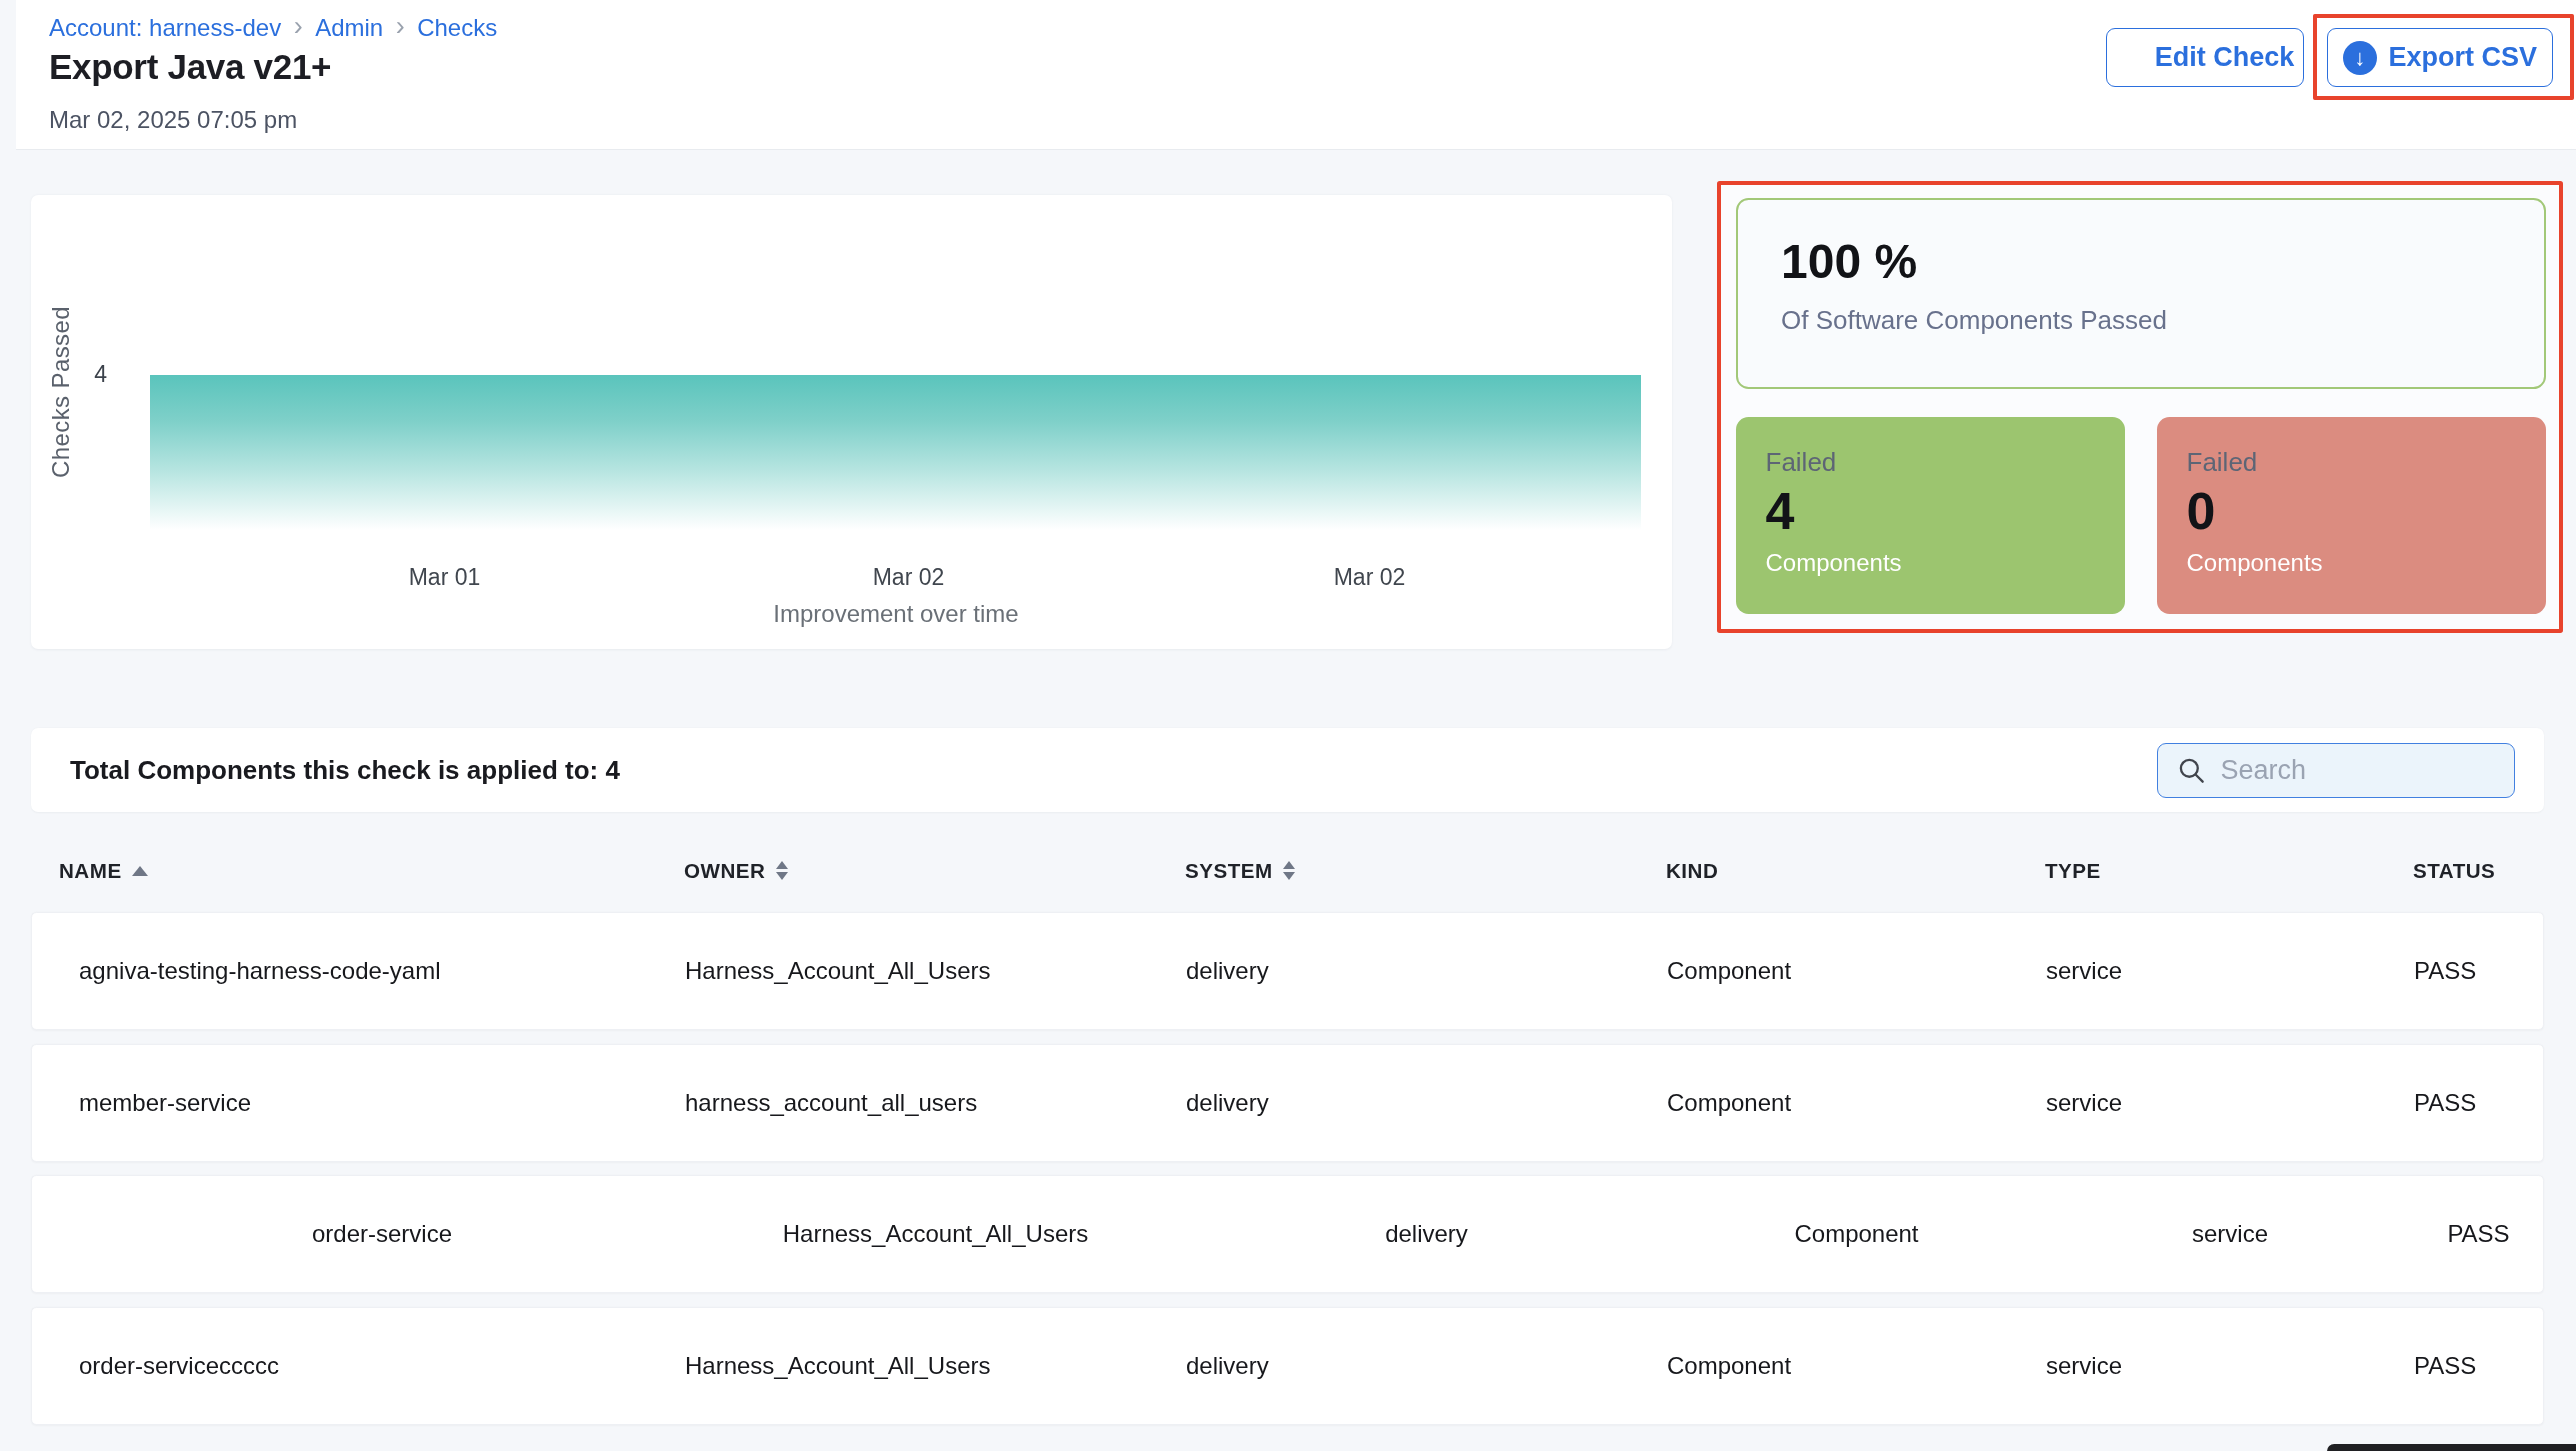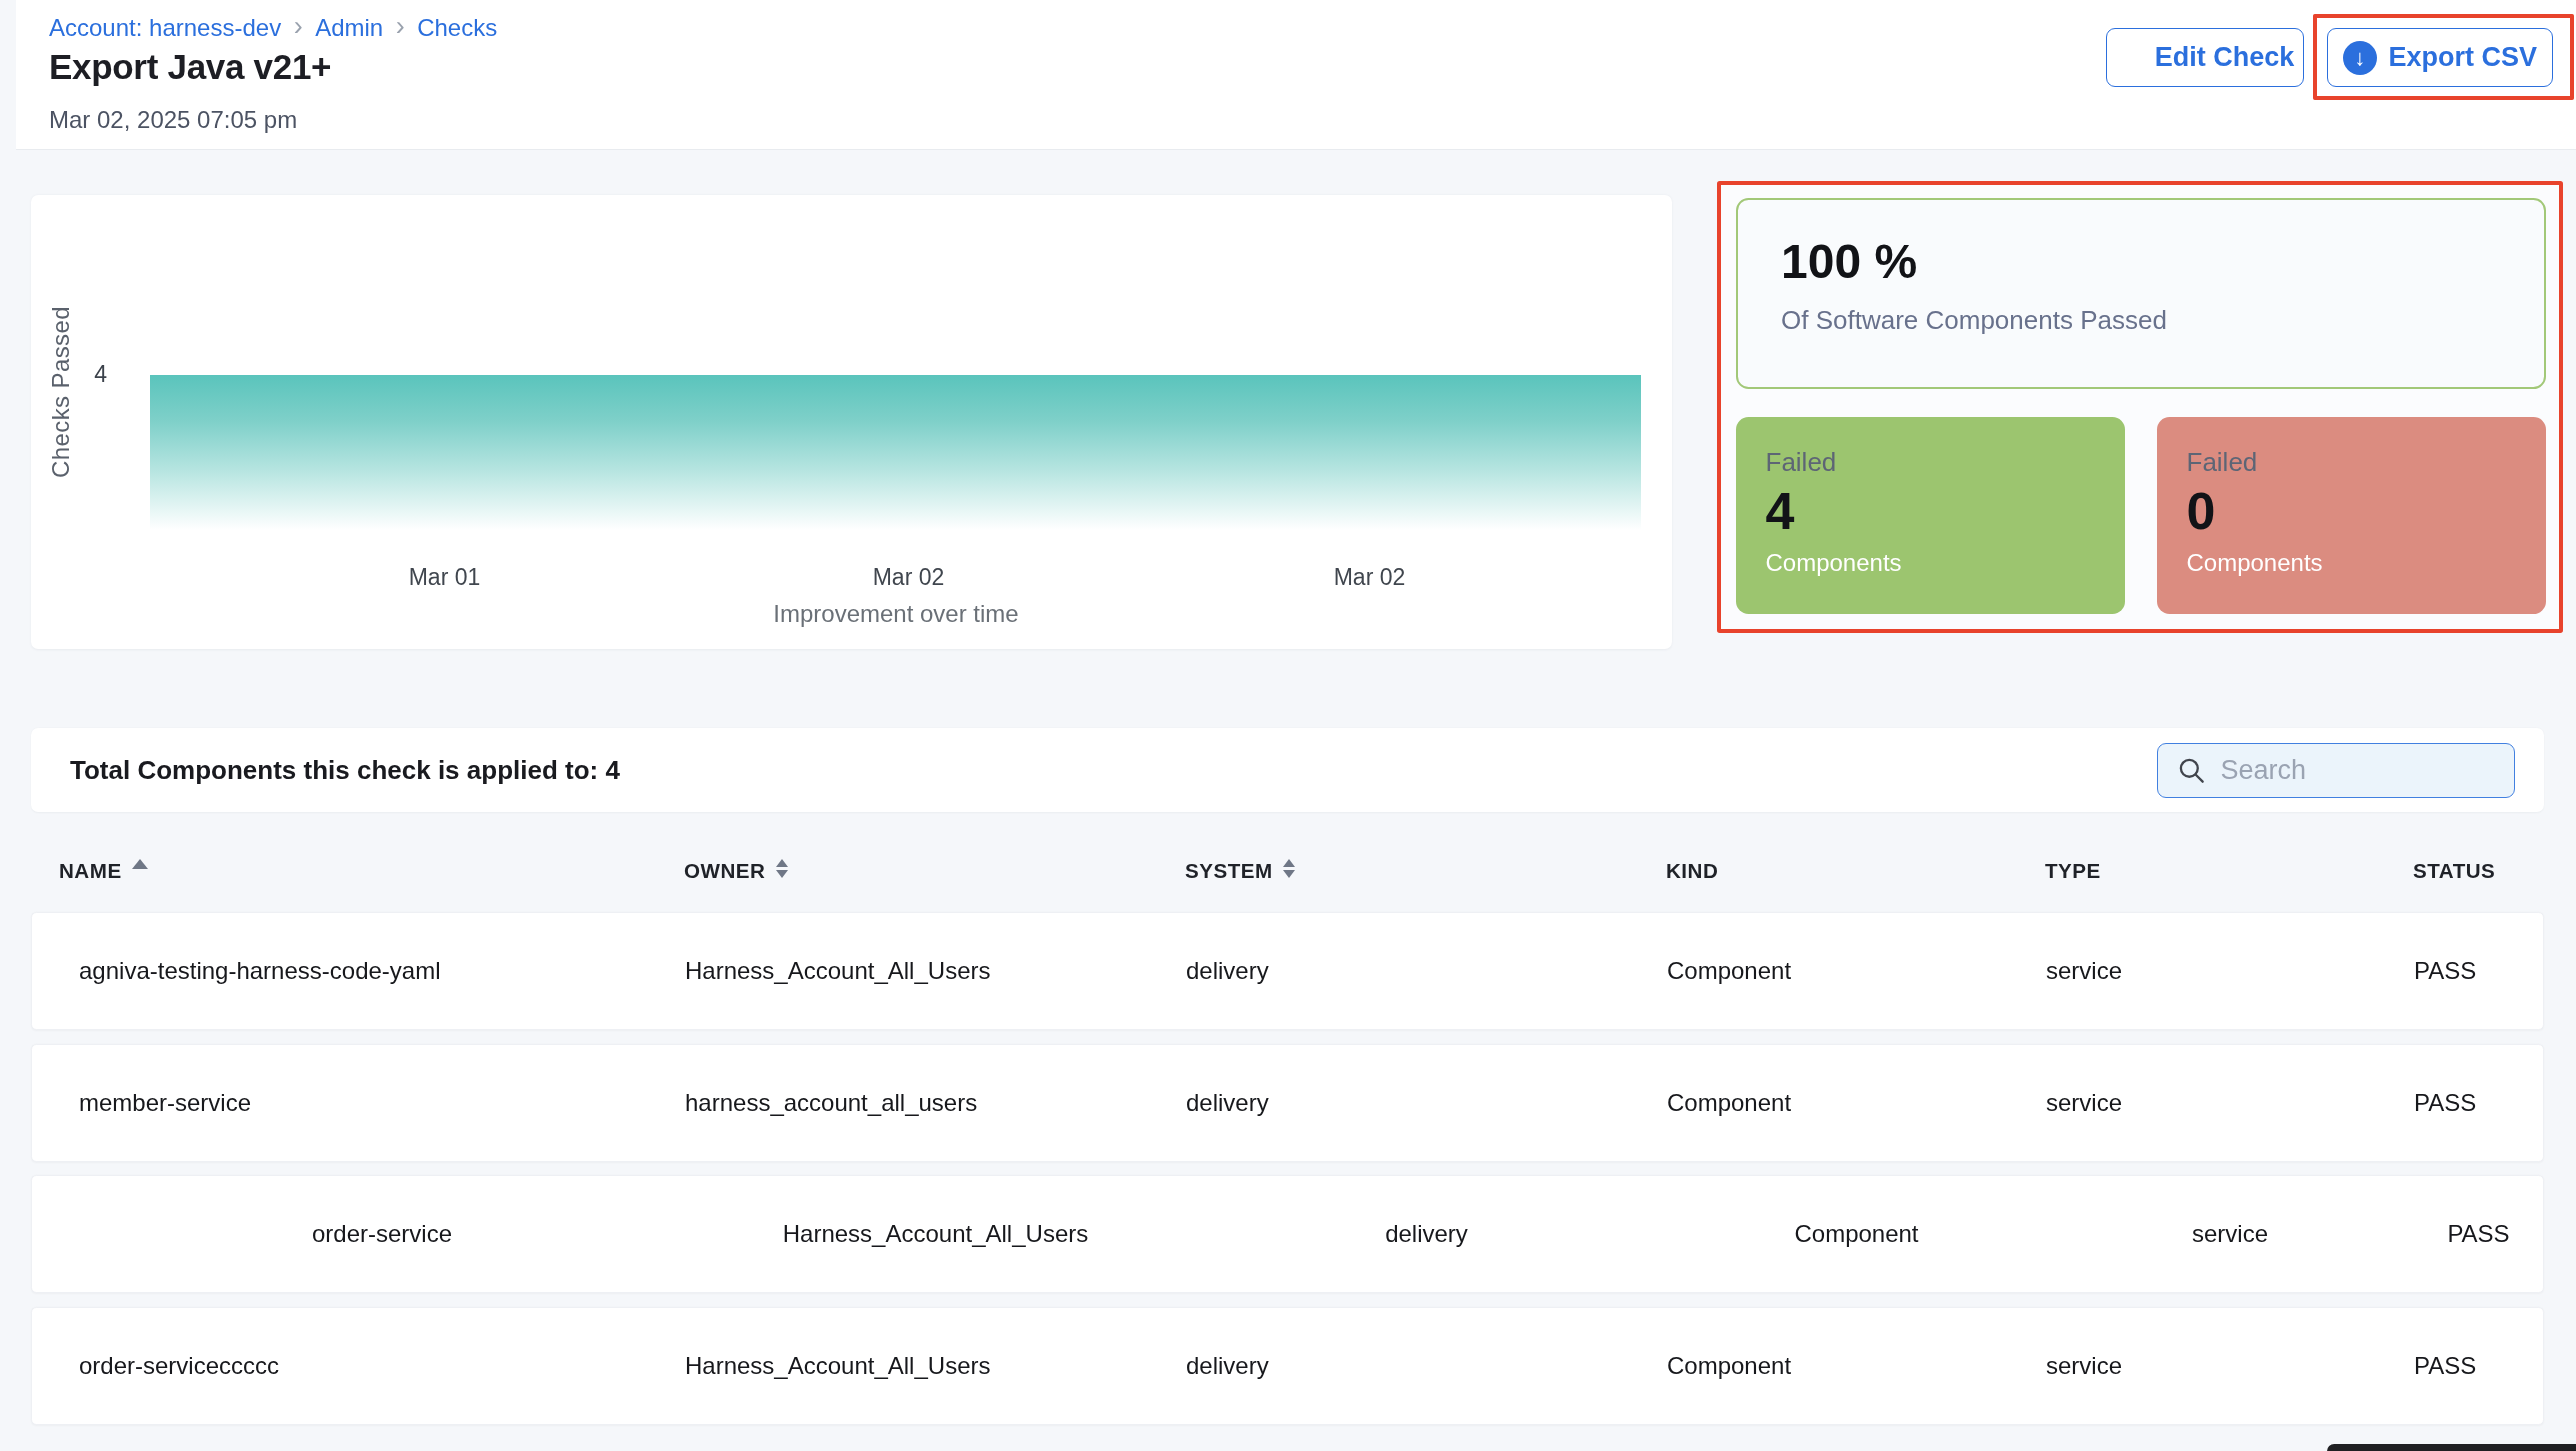--- a/index.html
+++ b/index.html
@@ -50,21 +50,21 @@
   
   .table-bar { position:absolute; left:31px; top:728px; width:2513px; height:84px; background:#ffffff; border-radius:7.2px; box-shadow:0 0.9px 1.8px rgba(40,50,60,0.05); display:flex; align-items:center; }
   .table-caption { margin-left:39px; font-size:26px; font-weight:bold; color:#191a1f; }
   .search-box { position:absolute; left:2126px; top:15px; width:358px; height:55px; border:1.8px solid #4180e0; border-radius:9px; background:#ebf4fb; display:flex; align-items:center; }
   .search-box svg { margin-left:18px; flex:none; }
   .search-box input { border:none; outline:none; background:transparent; font-size:27px; color:#3c434e; width:269px; margin-left:12.5px; font-family:"Liberation Sans", sans-serif; }
   .search-box input::placeholder { color:#9aa3b2; }
 
   .grid6 { display:grid; grid-template-columns:653px 501px 481px 379px 368px 1fr; align-items:center; }
   .thead { position:absolute; left:31px; top:836px; width:2513px; height:69px; font-size:20.6px; font-weight:bold; color:#1f2228; letter-spacing:0.5px; }
-  .th { display:flex; gap:10.7px; cursor:pointer; }
+  .th { display:flex; align-items:center; gap:10.7px; cursor:pointer; }
   .th-name { padding-left:28px; }
   .tri-up { width:0; height:0; border-left:8px solid transparent; border-right:8px solid transparent; border-bottom:10.7px solid #6f7786; }
   .sort-both { display:flex; flex-direction:column; gap:3.6px; }
   .sort-both .tri-up { border-left-width:6.3px; border-right-width:6.3px; border-bottom-width:8px; }
   .sort-both .tri-down { width:0; height:0; border-left:6.3px solid transparent; border-right:6.3px solid transparent; border-top:8px solid #6f7786; }
 
   .trow { position:absolute; left:31px; width:2513px; height:118px; background:#ffffff; border-radius:5.4px; border:0.9px solid #eef0f4; box-shadow:0 0.9px 1.8px rgba(40,50,60,0.04); font-size:24px; color:#17181c; cursor:pointer; }
   .trow-0 { top:912px; } .trow-1 { top:1044px; } .trow-2 { top:1175px;text-align:center; } .trow-3 { top:1307px; }
   .td-name { padding-left:47px; }
 

